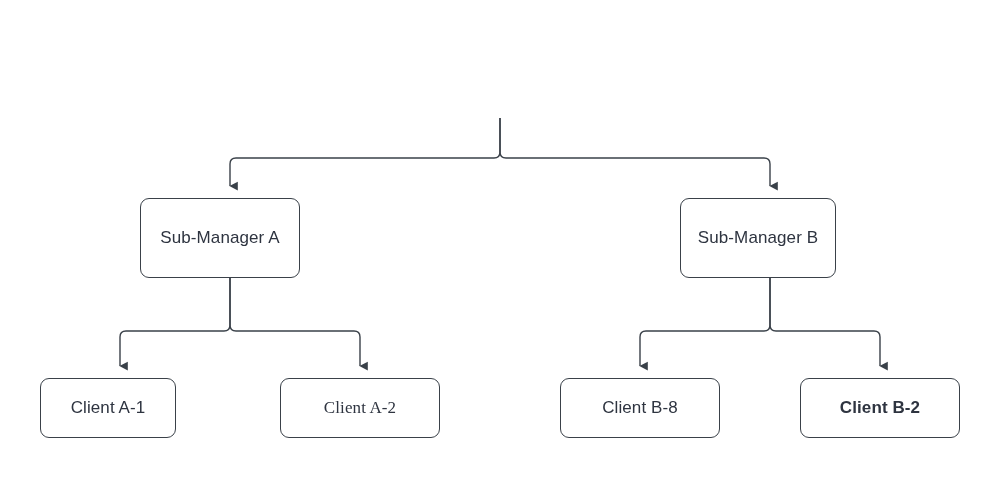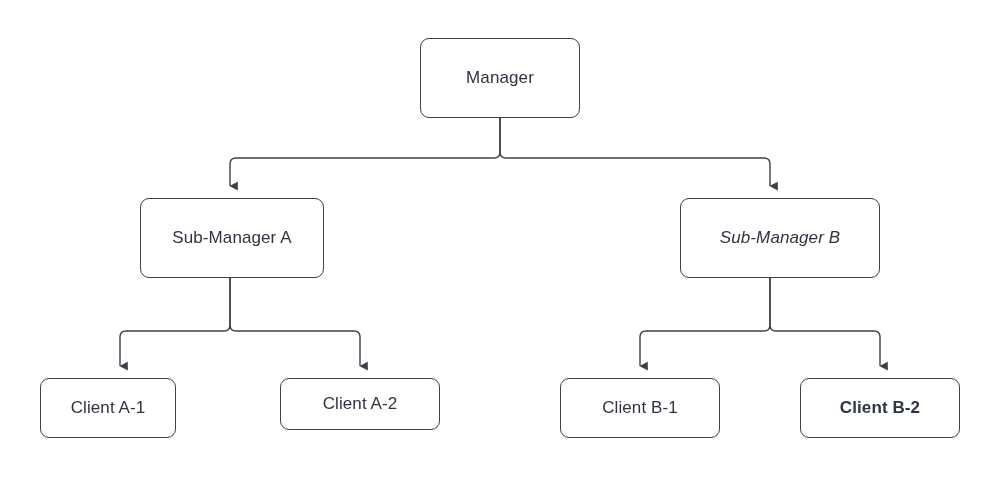--- a/index.html
+++ b/index.html
@@ -62,41 +62,38 @@
 
     <path d="M230,278 L230,325 Q230,331 224,331 L126,331 Q120,331 120,337 L120,366" fill="none" stroke="#3a4149" stroke-width="1.4" marker-end="url(#arrow)"></path>
 
     <path d="M230,278 L230,325 Q230,331 236,331 L354,331 Q360,331 360,337 L360,366" fill="none" stroke="#3a4149" stroke-width="1.4" marker-end="url(#arrow)"></path>
 
     <path d="M770,278 L770,325 Q770,331 764,331 L646,331 Q640,331 640,337 L640,366" fill="none" stroke="#3a4149" stroke-width="1.4" marker-end="url(#arrow)"></path>
 
     <path d="M770,278 L770,325 Q770,331 776,331 L874,331 Q880,331 880,337 L880,366" fill="none" stroke="#3a4149" stroke-width="1.4" marker-end="url(#arrow)"></path>
   </svg>
 
-  <div class="node" style="left:420px; top:38px; width:160px; height:80px;">
-    <span class="node-label">Manager</span>
-  </div>
 
-  <div class="node" style="left:140px; top:198px; width:184px; height:80px;">
+  <div class="node" style="left:140px; top:198px; width:160px; height:80px;">
     <span class="node-label">Sub-Manager A</span>
   </div>
 
-  <div class="node" style="left:680px; top:198px; width:200px; height:80px;font-style:italic;">
+  <div class="node" style="left:680px; top:198px; width:156px; height:80px;">
     <span class="node-label">Sub-Manager B</span>
   </div>
 
   <div class="node" style="left:40px; top:378px; width:136px; height:60px;">
     <span class="node-label">Client A-1</span>
   </div>
 
-  <div class="node" style="left:280px; top:378px; width:160px; height:52px;">
+  <div class="node" style="left:280px; top:378px; width:160px; height:60px;font-family:Liberation Serif, serif;">
     <span class="node-label">Client A-2</span>
   </div>
 
   <div class="node" style="left:560px; top:378px; width:160px; height:60px;">
-    <span class="node-label">Client B-1</span>
+    <span class="node-label">Client B-8</span>
   </div>
 
   <div class="node" style="left:800px; top:378px; width:160px; height:60px;font-weight:bold;">
     <span class="node-label">Client B-2</span>
   </div>
 
 </div>
 
 </body></html>

